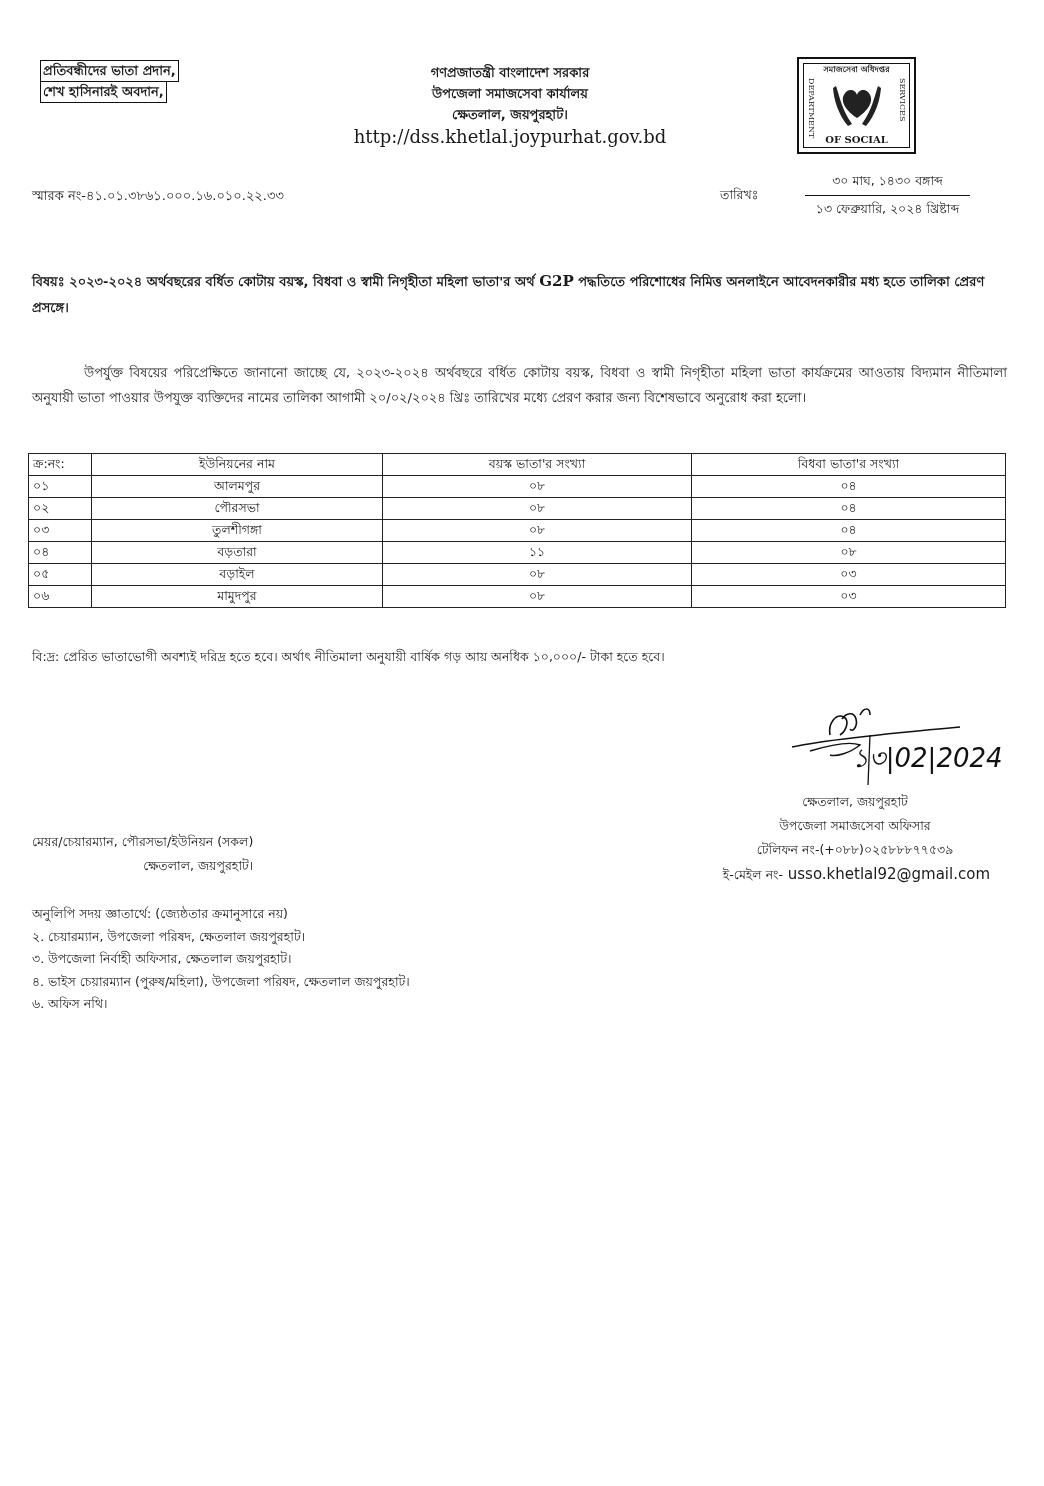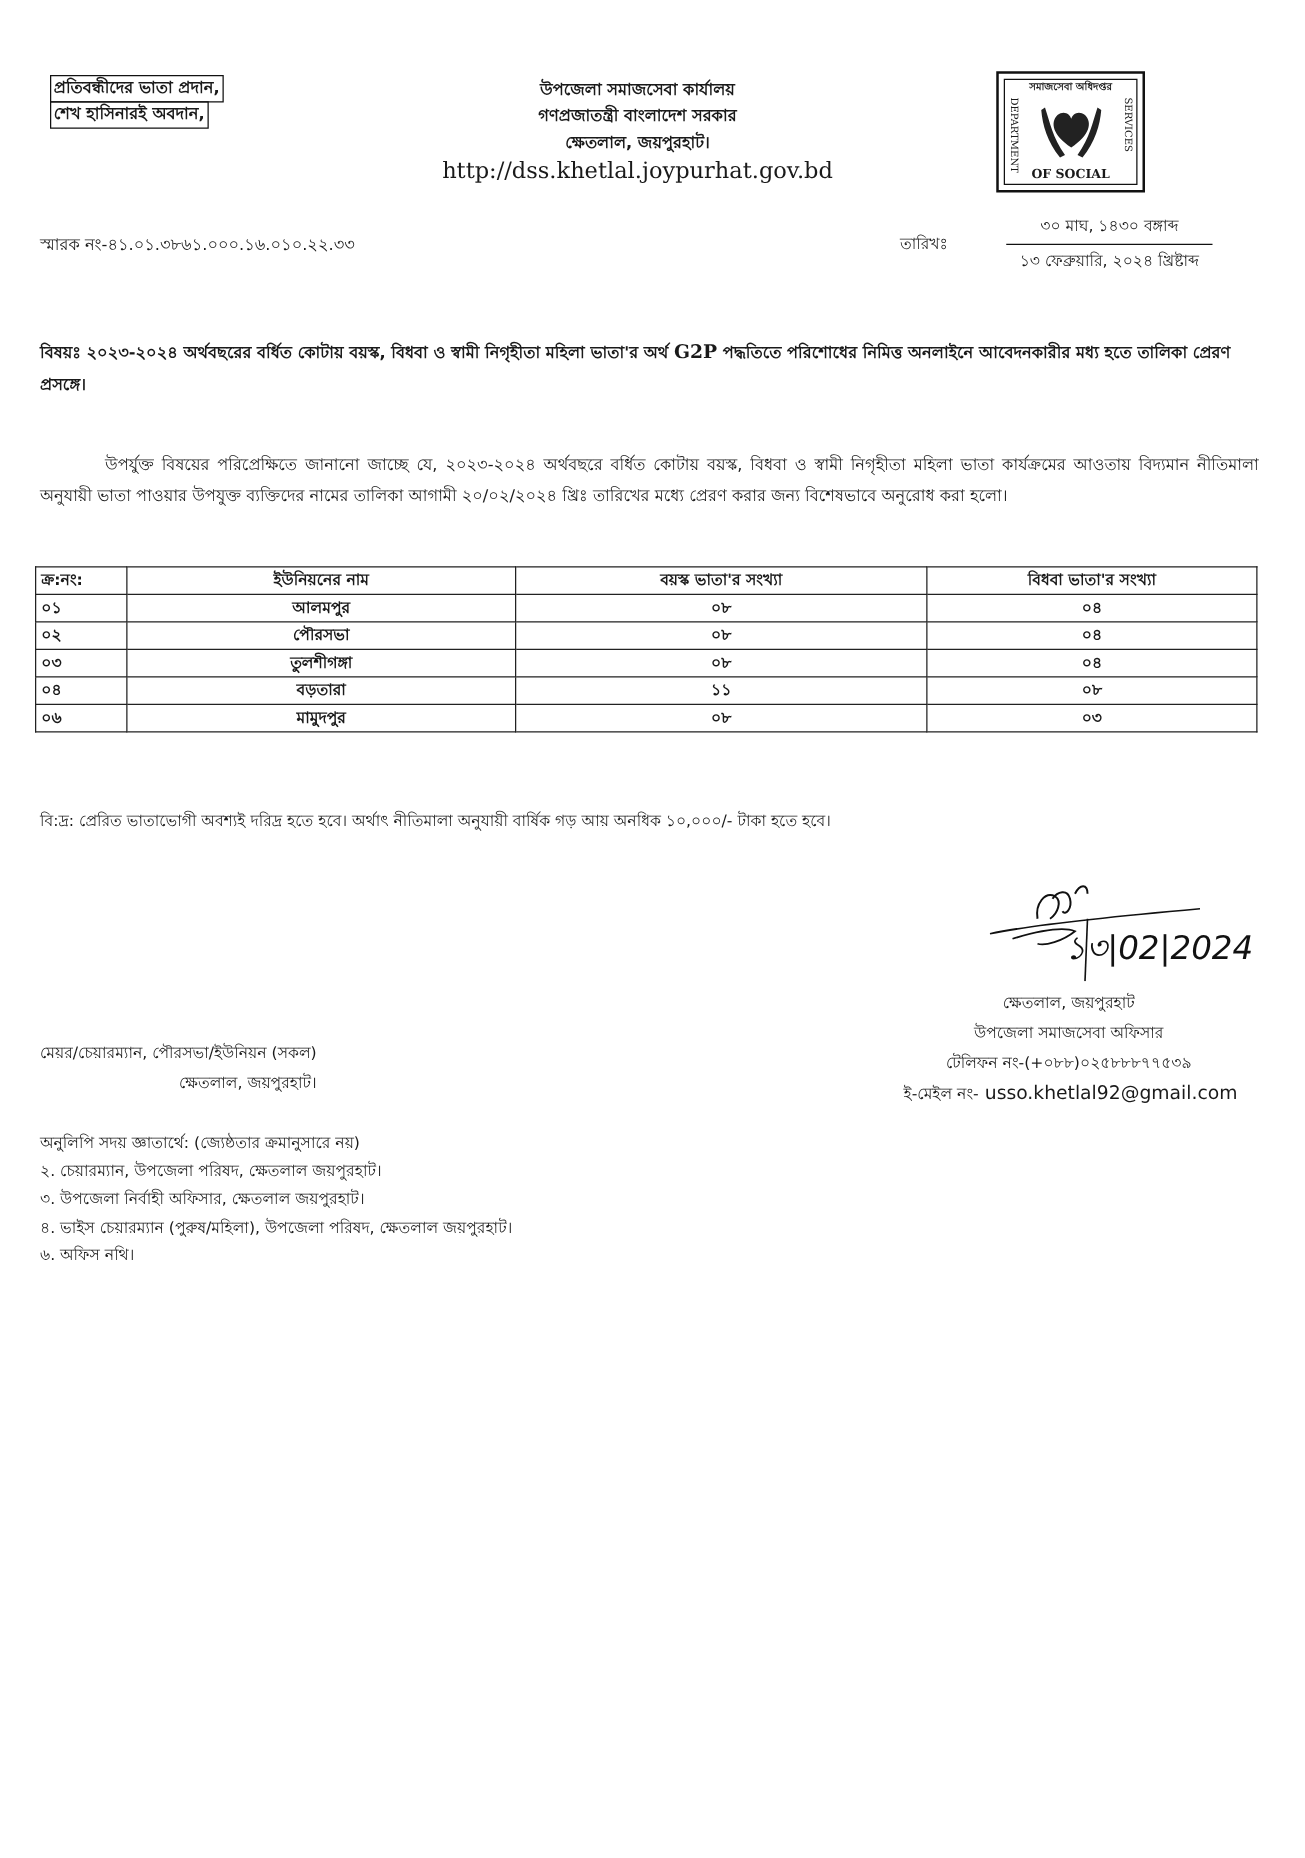--- a/index.html
+++ b/index.html
@@ -61,22 +61,22 @@
   .body-para { left: 32px; top: 360px; width: 975px; font-size: 13px; line-height: 25px; text-align: justify; }
   .body-para .indent { display: inline-block; width: 52px; }
 
   table.data {
     position: absolute; left: 28px; top: 453px; width: 978px;
     border-collapse: collapse;
     font-size: 12.5px;
   }
   table.data td, table.data th {
     border: 1.5px solid #222;
-    height: 21px; padding: 0 16px;
-    font-weight: bold;
+    height: 21px; padding: 0 6px;
+    font-weight: normal;
   }
   table.data th.c0, table.data td.c0 { width: 52px; text-align: left; padding-left: 4px; }
   table.data th.c1, table.data td.c1 { width: 278px; text-align: center; }
   table.data th.c2, table.data td.c2 { width: 296px; text-align: center; }
   table.data th.c3, table.data td.c3 { text-align: center; }
 
   .note { left: 32px; top: 648px; font-size: 12.5px; }
 
   .signature { left: 790px; top: 705px; width: 215px; height: 80px; }
   .signer { left: 700px; top: 790px; width: 310px; text-align: center; font-size: 12.5px; line-height: 24px; }
@@ -90,22 +90,22 @@
 </style>
 </head>
 <body>
 
 <div class="abs slogan">
   <div>প্রতিবন্ধীদের ভাতা প্রদান,</div><br>
   <div>শেখ হাসিনারই অবদান,</div>
 </div>
 
 <div class="abs header-center">
+  <div>গণপ্রজাতন্ত্রী বাংলাদেশ সরকার</div>
   <div>উপজেলা সমাজসেবা কার্যালয়</div>
-  <div>গণপ্রজাতন্ত্রী বাংলাদেশ সরকার</div>
   <div>ক্ষেতলাল, জয়পুরহাট।</div>
   <div class="url">http://dss.khetlal.joypurhat.gov.bd</div>
 </div>
 
 <div class="abs logo">
   <div class="logo-inner">
     <div class="logo-top">সমাজসেবা অধিদপ্তর</div>
     <div class="logo-left">DEPARTMENT</div>
     <div class="logo-right">SERVICES</div>
     <div class="logo-heart">
@@ -165,20 +165,26 @@
       <td class="c2">০৮</td>
       <td class="c3">০৪</td>
     </tr>
     <tr>
       <td class="c0">০৪</td>
       <td class="c1">বড়তারা</td>
       <td class="c2">১১</td>
       <td class="c3">০৮</td>
     </tr>
     <tr>
+      <td class="c0">০৫</td>
+      <td class="c1">বড়াইল</td>
+      <td class="c2">০৮</td>
+      <td class="c3">০৩</td>
+    </tr>
+    <tr>
       <td class="c0">০৬</td>
       <td class="c1">মামুদপুর</td>
       <td class="c2">০৮</td>
       <td class="c3">০৩</td>
     </tr>
   </tbody>
 </table>
 
 <div class="abs note">বি:দ্র: প্রেরিত ভাতাভোগী অবশ্যই দরিদ্র হতে হবে। অর্থাৎ নীতিমালা অনুযায়ী বার্ষিক গড় আয় অনধিক ১০,০০০/- টাকা হতে হবে।</div>
 

